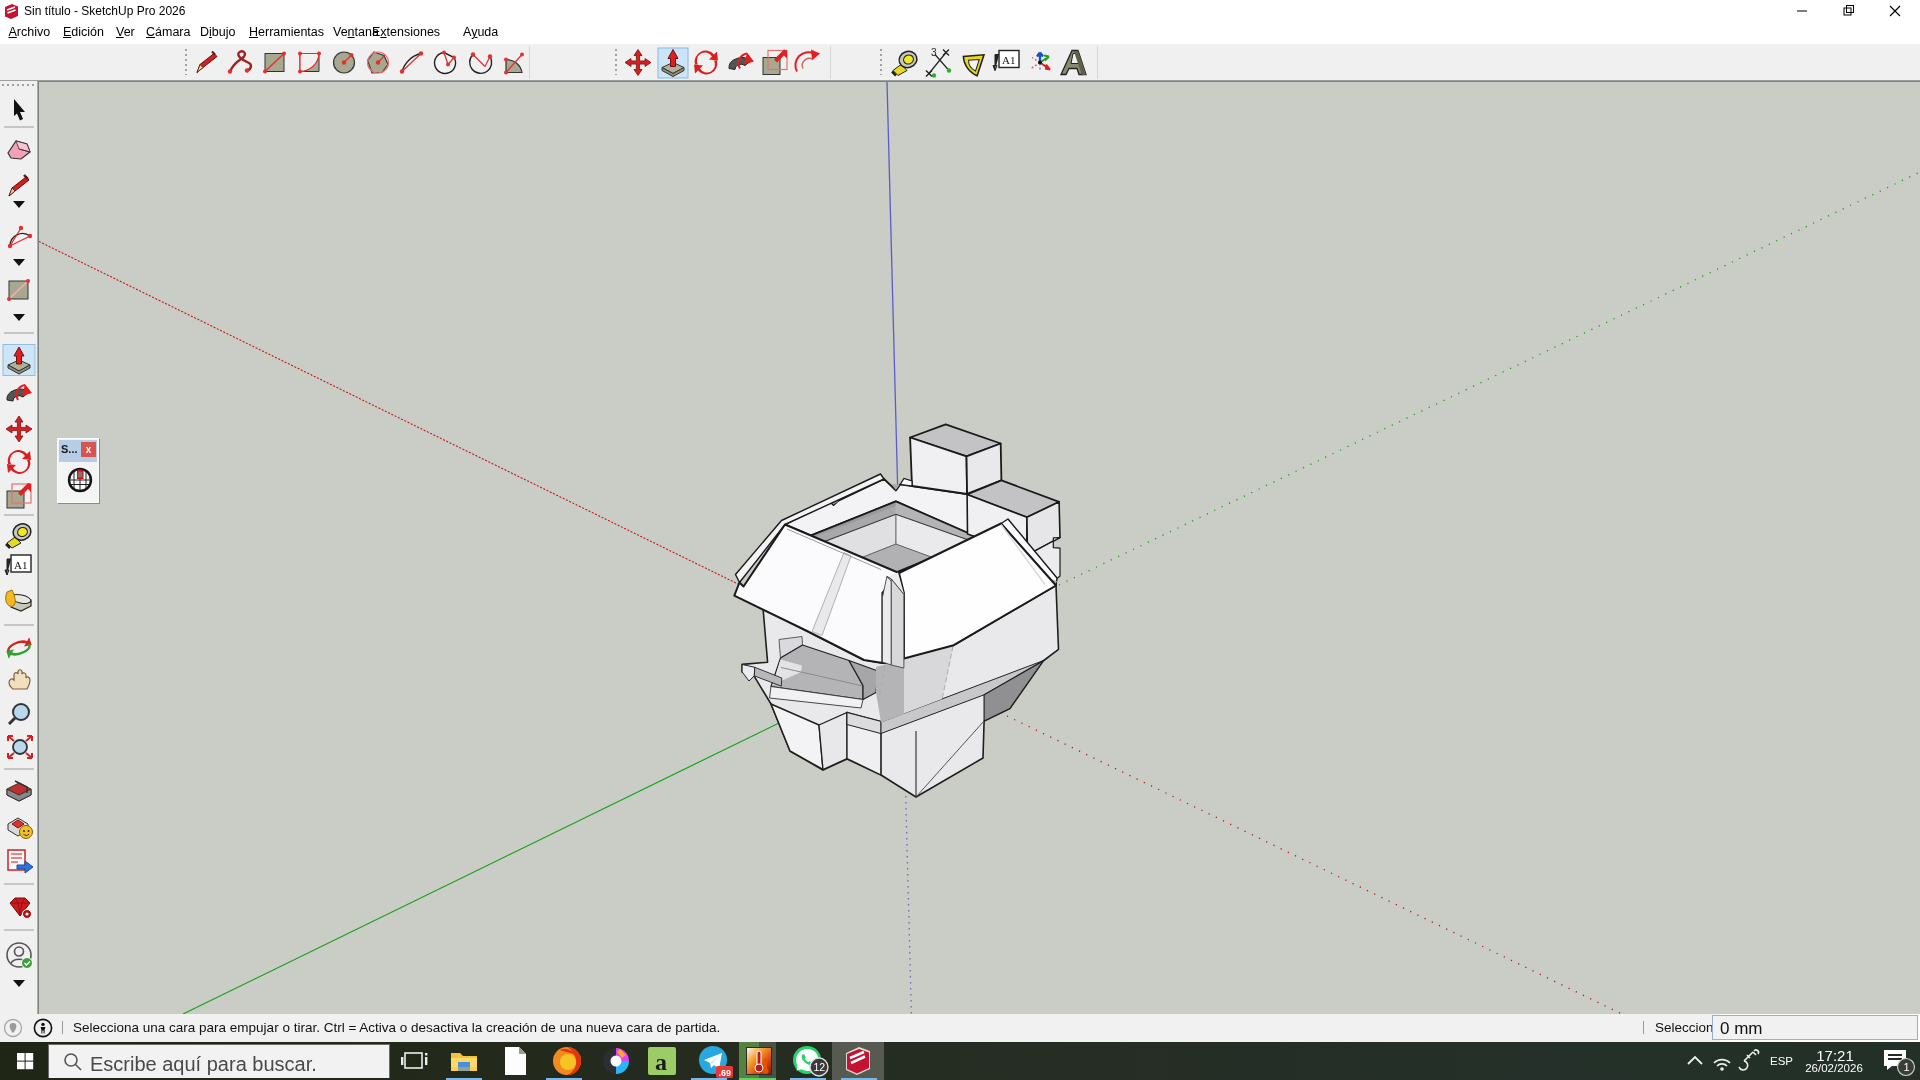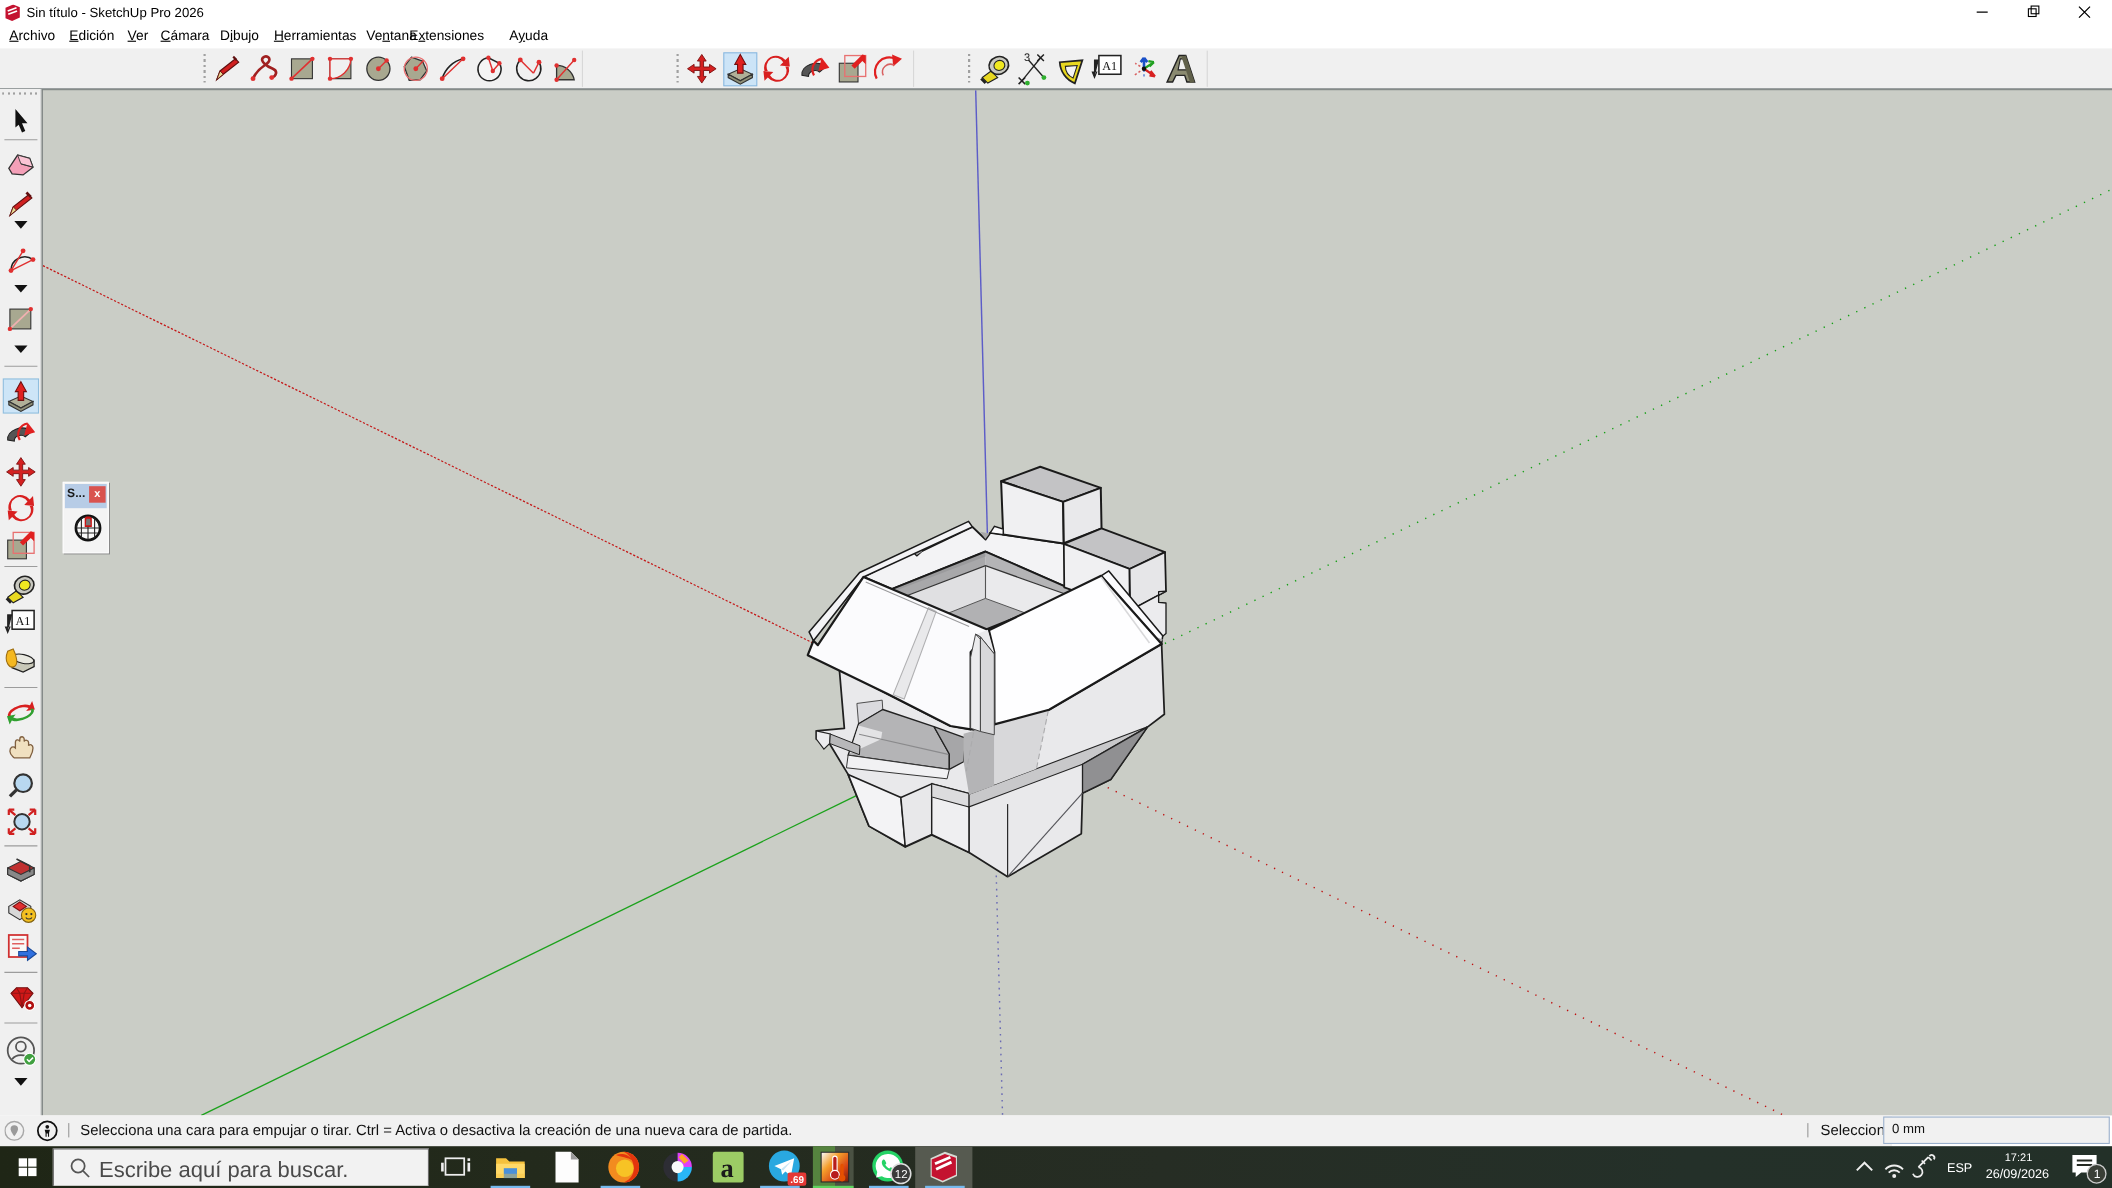--- a/index.html
+++ b/index.html
@@ -22,21 +22,21 @@
 #viewport{left:38px;top:81px;width:1882px;height:933px;background:#cacdc6;border-top:1px solid #7e8382;border-left:1px solid #7e8382}
 
 #palette{left:18px;top:356px;width:42px;height:65px;background:#f4f4f4;border:1px solid #fcfcfc;box-shadow:1px 1px 0 #888}
 #palette .ptitle{position:absolute;left:1px;top:1px;width:38px;height:22px;background:#b7cce6}
 #palette .ptxt{position:absolute;left:3px;top:4px;font-size:11px;font-weight:bold;color:#1a1a1a}
 #palette .px{position:absolute;right:2px;top:3px;width:15px;height:15px;background:#d9534f;color:#fff;font-size:10px;font-weight:bold;text-align:center;line-height:15px}
 
 #statusbar{left:0;top:1014px;width:1720px;height:28px;background:#f1f1f1}
 #status-text{left:73px;top:6px;font-size:13.5px;color:#111}
 #dist-label{left:1655px;top:6px;font-size:13.5px;color:#111}
-#dist-box{left:1712px;top:1px;width:206px;height:25px;background:#f1f1f1;border:1px solid #9ab0cc;font-size:12px;color:#111;padding:3px 0 4px 7px}
+#dist-box{left:1712px;top:1px;width:206px;height:25px;background:#f1f1f1;border:1px solid #9ab0cc;font-size:17px;color:#111;padding:3px 0 4px 7px}
 
 #taskbar{left:0;top:1042px;width:1920px;height:38px;background:linear-gradient(90deg,#1f2616 0%,#232a1c 25%,#262d24 55%,#243029 80%,#233028 100%)}
 #searchbox{position:absolute;left:48px;top:2px;width:342px;height:34px;background:#f2f2f2;border:1px solid #6a6a6a;border-bottom:none}
 #searchbox span{position:absolute;left:41px;top:8px;font-size:20px;color:#4a4a4a}
 .uline{position:absolute;top:36px;height:2px;background:#76b9ed}
 .tray{position:absolute;color:#fff}
 </style></head>
 <body>
 <div id="app">
 
@@ -554,22 +554,22 @@
     <div class="uline" style="left:790px;width:36px"></div>
     <div class="uline" style="left:841px;width:36px"></div>
     <svg width="240" height="38" viewBox="0 0 240 38" style="position:absolute;left:1680px;top:0">
       <path d="M8 22 L15 15 L22 22" fill="none" stroke="#eee" stroke-width="1.8"></path>
       <path d="M34 21 A11 11 0 0 1 50 21" fill="none" stroke="#eee" stroke-width="1.7"></path>
       <path d="M37 24 A7 7 0 0 1 47 24" fill="none" stroke="#eee" stroke-width="1.7"></path>
       <circle cx="42" cy="27" r="1.8" fill="#eee"></circle>
       <path d="M59 25 A4.5 4.5 0 1 0 64 19 M64 19 L73 10 M67 13 L70 16 M73 10 L76 13 M74 9 A2.5 2.5 0 0 1 78 12" fill="none" stroke="#eee" stroke-width="1.6"></path>
       <text x="90" y="23" font-size="11.5" fill="#fff" font-family="Liberation Sans">ESP</text>
     </svg>
-    <div class="tray" style="left:1806px;top:5px;width:58px;text-align:center;font-size:10px">17:21</div>
-    <div class="tray" style="left:1790px;top:20px;width:88px;text-align:center;font-size:11.5px">26/09/2026</div>
+    <div class="tray" style="left:1806px;top:5px;width:58px;text-align:center;font-size:15px">17:21</div>
+    <div class="tray" style="left:1790px;top:20px;width:88px;text-align:center;font-size:11.5px">26/02/2026</div>
     <svg width="40" height="38" viewBox="0 0 40 38" style="position:absolute;left:1878px;top:0">
       <path d="M6 8 L28 8 L28 24 L14 24 L9 28 L9 24 L6 24 Z" fill="#fff"></path>
       <path d="M10 13 L24 13 M10 17 L24 17" stroke="#252a22" stroke-width="1.8"></path>
       <circle cx="28" cy="25" r="8.5" fill="#3a3f36" stroke="#ccc" stroke-width="1.2"></circle>
       <text x="25.5" y="29" font-size="11" fill="#fff" font-family="Liberation Sans">1</text>
     </svg>
   </div>
 </div>
 
 </body></html>

